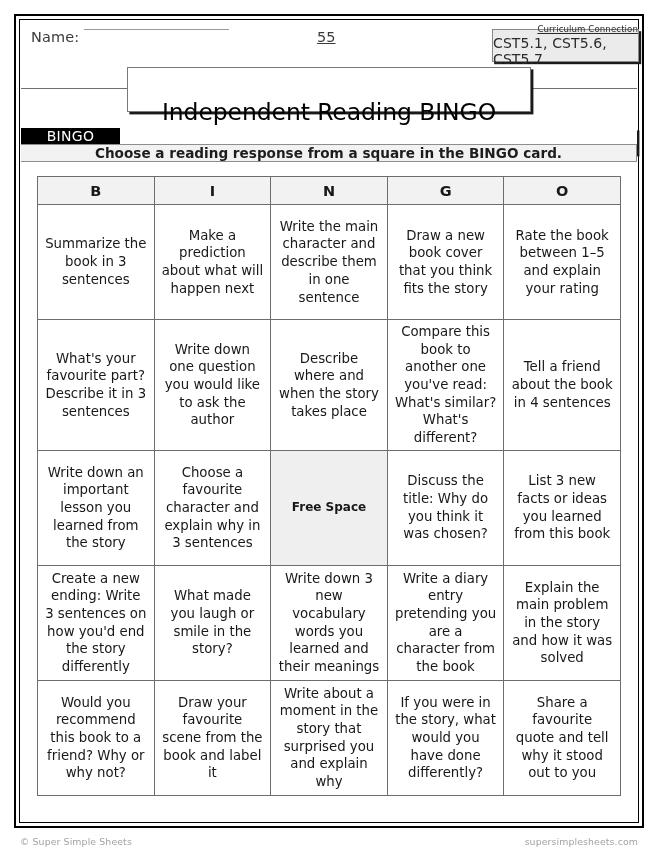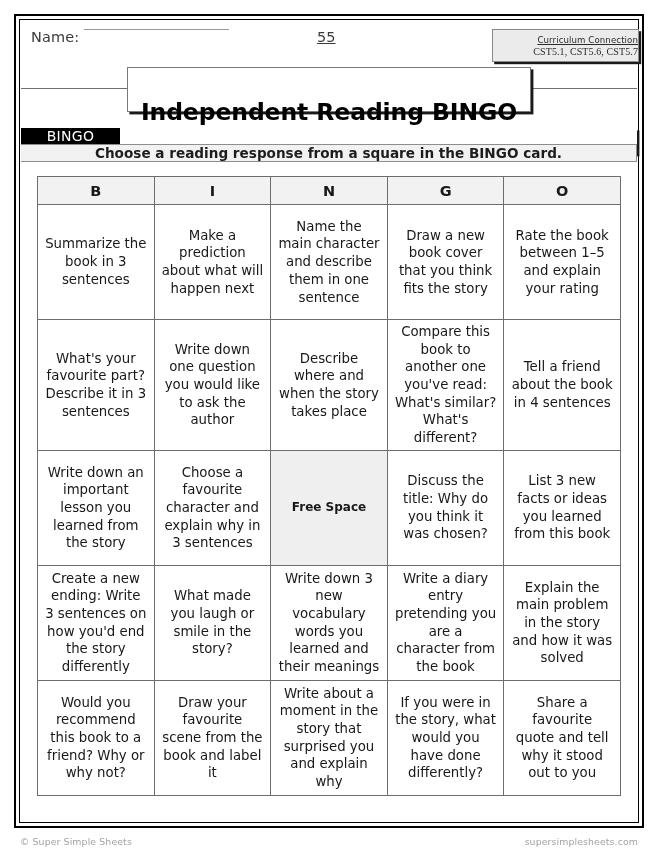--- a/index.html
+++ b/index.html
@@ -96,24 +96,23 @@
     gap: 1px;
     margin-top: 8px;
   }
   .curriculum-title {
     font-size: 8.6px;
     color: #2b2b2b;
     text-decoration: underline;
     letter-spacing: .1px;
   }
   .curriculum-codes {
-    font-size: 10px;
+    font-size: 14px;
     color: #2b2b2b;
     letter-spacing: .1px;
-    font-family: Liberation Serif, serif;
   }
 
   
   .title-band {
     position: absolute;
     left: 0;
     top: 46px;
     width: 616px;
     height: 46px;
   }
@@ -133,21 +132,21 @@
     height: 45px;
     background: #ffffff;
     border: 1.3px solid #7a7a7a;
     box-shadow: 2.4px 2.4px 0 #1a1a1a;
     display: flex;
     align-items: center;
     justify-content: center;
   }
   .title-text {
     font-size: 23.5px;
-    font-weight: bold;
+    font-weight: normal;
     color: #000000;
     letter-spacing: -.1px;
     margin-top: 44px;
   }
 
   
   .instruction-bar {
     position: absolute;
     left: 0;
     top: 107px;
@@ -278,21 +277,21 @@
             <th>I</th>
             <th>N</th>
             <th>G</th>
             <th>O</th>
           </tr>
         </thead>
         <tbody>
           <tr>
             <td>Summarize the book in 3 sentences</td>
             <td>Make a prediction about what will happen next</td>
-            <td>Name the main character and describe them in one sentence</td>
+            <td>Write the main character and describe them in one sentence</td>
             <td>Draw a new book cover that you think fits the story</td>
             <td>Rate the book between 1–5 and explain your rating</td>
           </tr>
           <tr>
             <td>What's your favourite part? Describe it in 3 sentences</td>
             <td>Write down one question you would like to ask the author</td>
             <td>Describe where and when the story takes place</td>
             <td>Compare this book to another one you've read: What's similar? What's different?</td>
             <td>Tell a friend about the book in 4 sentences</td>
           </tr>

